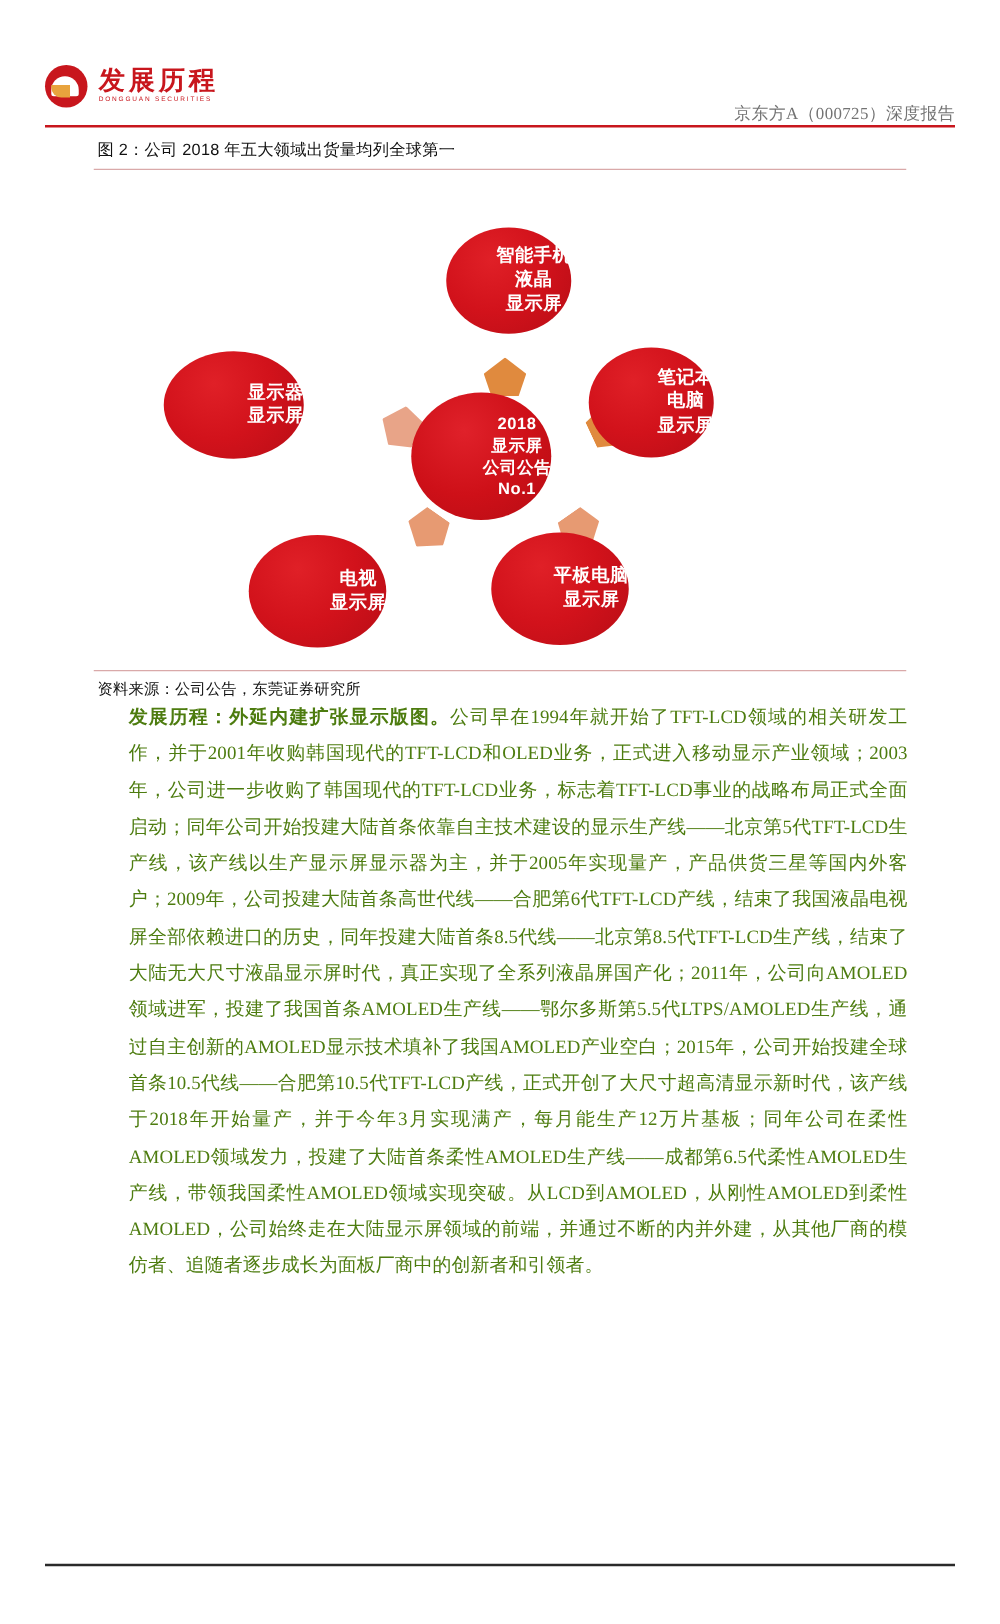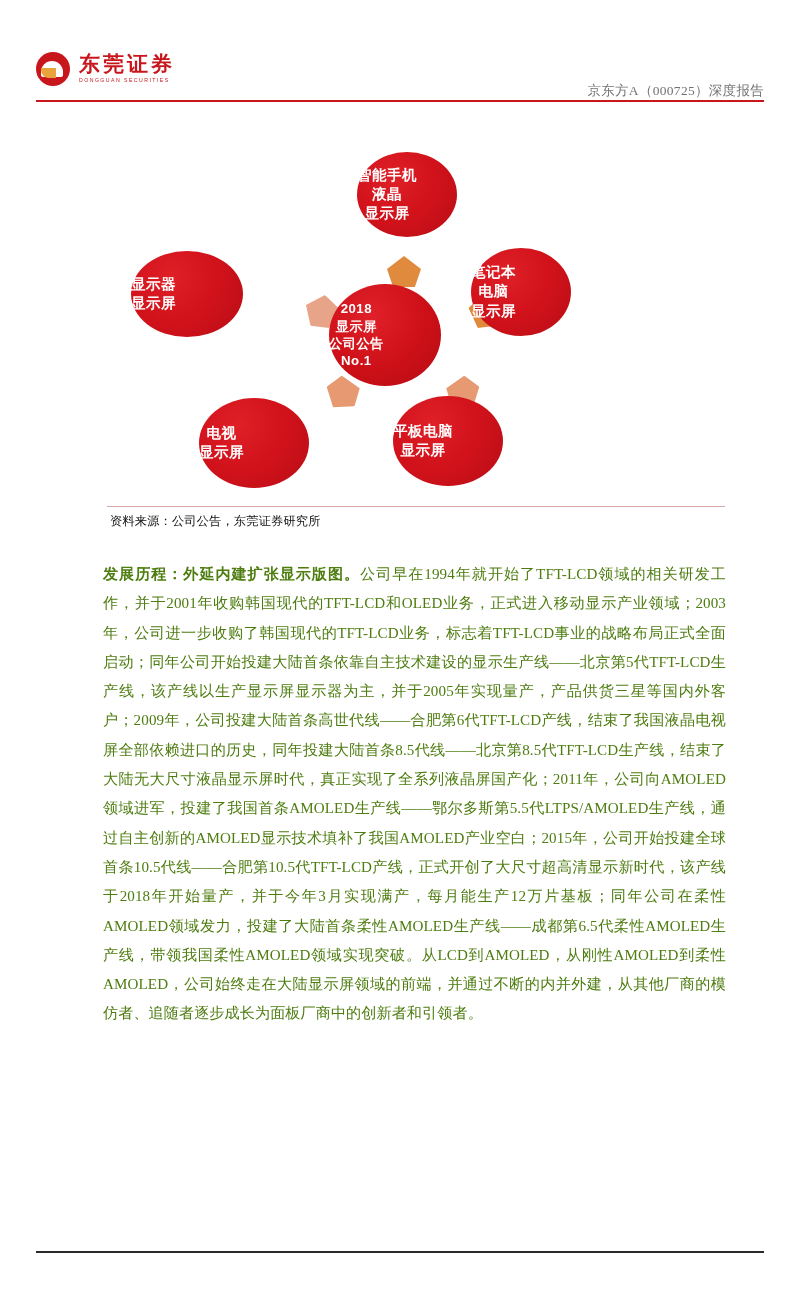--- a/index.html
+++ b/index.html
@@ -121,29 +121,28 @@
     position: relative;
     height: 400px;
   }
   .fig-source {
     font-family: "Liberation Sans", "DejaVu Sans", sans-serif;
     font-size: 12.2px;
     color: #111;
     padding: 6px 2px 2px 3px;
     border-top: 1.1px solid #d9a9a9;
     letter-spacing: 0.2px;
-    margin-left: 32px;
   }
 
   
   .bubble {
     position: absolute;
     display: flex;
     align-items: center;
-    justify-content: flex-start;
+    justify-content: flex-end;
     border-radius: 50%;
     color: #ffffff;
     text-align: center;
     font-family: "Liberation Sans", "DejaVu Sans", sans-serif;
     font-weight: bold;
     line-height: 1.32;
     letter-spacing: 0.5px;
   }
   .bubble span { display: block; }
   .bubble-outer {
@@ -219,29 +218,30 @@
 </style>
 </head>
 <body>
 
 <div class="page">
 
   <div class="header">
     <div class="logo-wrap">
       <div class="logo-mark"></div>
       <div class="logo-text">
-        <div class="logo-cn">东莞证券</div>
+        <div class="logo-cn">发展历程</div>
         <div class="logo-en">DONGGUAN SECURITIES</div>
       </div>
     </div>
     <div class="header-title">京东方A（000725）深度报告</div>
   </div>
   <div class="header-rule"></div>
 
   <div class="figure-block">
+    <div class="fig-caption">图 2：公司 2018 年五大领域出货量均列全球第一</div>
 
     <div class="fig-canvas">
 
       <div class="arrow" style="left:312px; top:150px; transform:rotate(0deg); background:#e08a3e;"></div>
       <div class="arrow" style="left:395px; top:190px; transform:rotate(65deg); background:#e08a3e;"></div>
       <div class="arrow" style="left:372px; top:273px; transform:rotate(145deg); background:#e79a72;"></div>
       <div class="arrow" style="left:250px; top:273px; transform:rotate(215deg); background:#e79a72;"></div>
       <div class="arrow" style="left:228px; top:190px; transform:rotate(295deg); background:#e8a488;"></div>
 
       <div class="bubble bubble-outer" style="left:282px; top:46px; width:100px; height:85px;">

